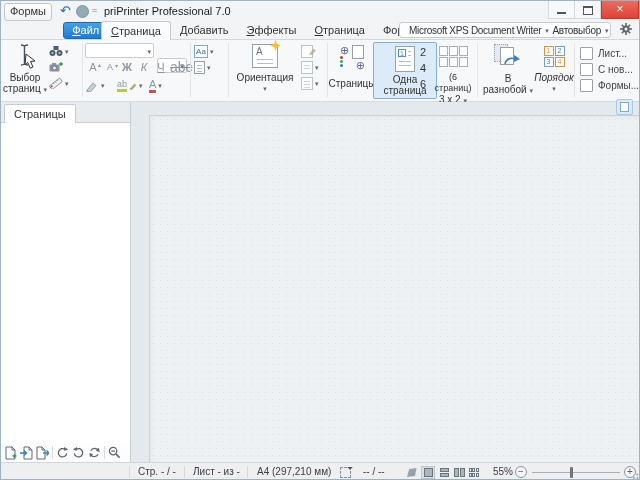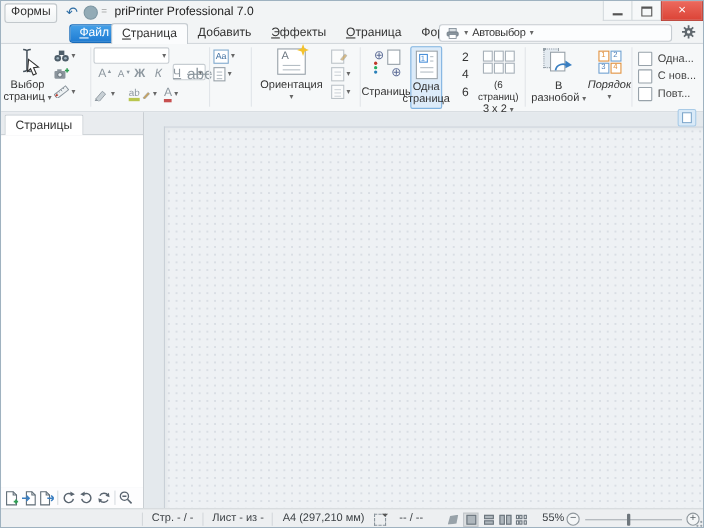--- a/index.html
+++ b/index.html
@@ -122,20 +122,21 @@
     <div class="tab"><span>Формы</span></div>
     <div class="tab"><span>PDF</span></div>
     <div class="tab"><span>Вид</span></div>
   </div>
   <div class="abs printer-box">
     <svg width="13" height="11" viewBox="0 0 14 12">
         <rect x="3.5" y="1" width="7" height="3.5" fill="#d9dfe3" stroke="#7c8893" stroke-width="0.8"></rect>
         <rect x="1.5" y="4.5" width="11" height="4" rx="1" fill="#8a959e" stroke="#6e7a84" stroke-width="0.8"></rect>
         <rect x="3.5" y="7" width="7" height="4" fill="#fff" stroke="#7c8893" stroke-width="0.8"></rect>
       </svg>
+    <span>Microsoft XPS Document Writer</span>
     <span class="caret">▾</span>
     <span>Автовыбор</span>
     <span class="caret">▾</span>
   </div>
   <div class="abs gear-btn">
     <svg width="16" height="16" viewBox="0 0 16 16">
         <g stroke="#5f676d" stroke-width="1.6">
           <line x1="8" y1="2" x2="8" y2="14"></line>
           <line x1="2" y1="8" x2="14" y2="8"></line>
           <line x1="3.8" y1="3.8" x2="12.2" y2="12.2"></line>
@@ -281,21 +282,21 @@
         <span style="position:absolute;left:2px;top:0;font-size:11px;color:#5b6b96;">⊕</span>
         <span style="position:absolute;right:1px;bottom:0;font-size:11px;color:#5b6b96;">⊕</span>
         <span class="pageicon" style="position:absolute;right:2px;top:1px;width:12px;height:14px;"></span>
         <span class="dot" style="top:12px;background:#c0392b;"></span>
         <span class="dot" style="top:16px;background:#27ae60;"></span>
         <span class="dot" style="top:20px;background:#2980b9;"></span>
       </div>
       <div class="blabel" style="margin-top:6px;">Страницы</div>
     </div>
 
-    <div class="abs bigbtn selected-btn" style="left:372px;width:29px;">
+    <div class="abs bigbtn selected-btn" style="left:372px;width:64px;">
       <div class="pageicon" style="width:20px;height:26px;margin-top:3px;">
         <span style="position:absolute;left:2px;top:2px;width:8px;height:8px;border:1px solid #4a90d9;color:#4a90d9;font-size:7px;line-height:8px;text-align:center;box-sizing:border-box;">1</span>
         <i style="position:absolute;left:12px;top:4px;right:3px;border-top:1px solid #b5bec5;"></i>
         <i style="position:absolute;left:12px;top:8px;right:3px;border-top:1px solid #b5bec5;"></i>
         <i style="position:absolute;left:3px;top:14px;right:3px;border-top:1px solid #b5bec5;"></i>
         <i style="position:absolute;left:3px;top:18px;right:3px;border-top:1px solid #b5bec5;"></i>
       </div>
       <div class="blabel" style="margin-top:2px;">Одна</div>
       <div class="blabel">страница</div>
     </div>
@@ -341,29 +342,29 @@
         <b style="border-color:#e0913f;color:#e0913f;">4</b>
       </div>
       <div class="blabel" style="margin-top:5px;font-style:italic;">Порядок</div>
       <div class="caret" style="margin-top:2px;">▾</div>
     </div>
     <div class="abs rdiv" style="left:573px;"></div>
 
     <div class="abs" style="left:579px;top:5px;">
       <div class="chkrow">
           <span class="chk"></span>
-          <span>Одна...</span>
+          <span>Лист...</span>
         </div>
       <div class="chkrow">
           <span class="chk"></span>
           <span>С нов...</span>
         </div>
       <div class="chkrow">
           <span class="chk"></span>
-          <span>Повт...</span>
+          <span>Формы...</span>
         </div>
     </div>
   </div>
 
   <div class="abs side-strip">
     <div class="side-tab active" style="left:3px;">Страницы</div>
   </div>
   <div class="abs side-content"></div>
   <div class="abs side-toolbar">
     <svg width="13" height="14" viewBox="0 0 13 14">

